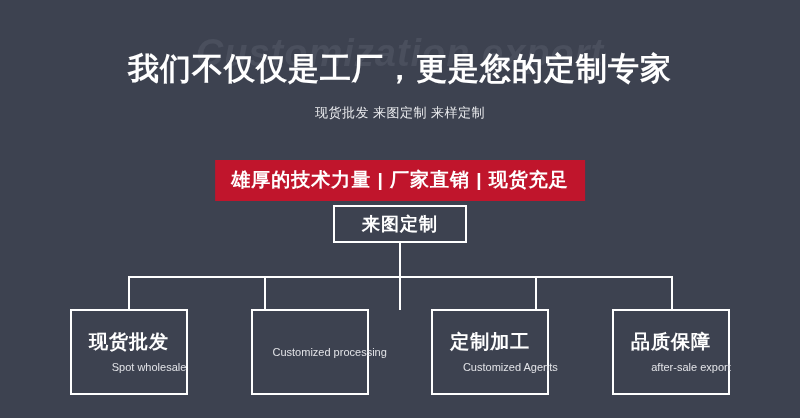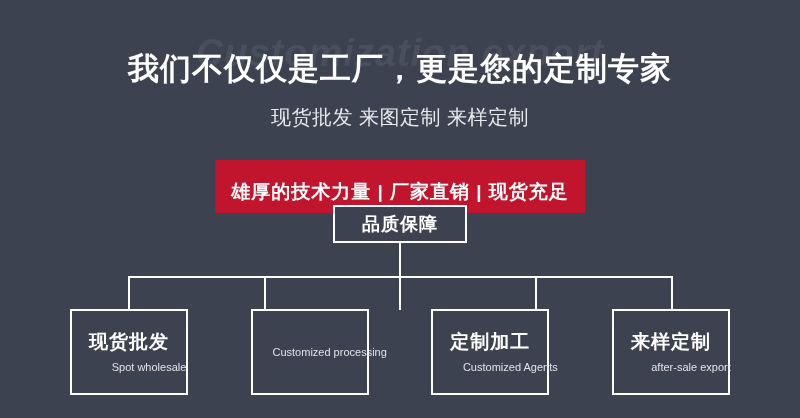--- a/index.html
+++ b/index.html
@@ -48,37 +48,37 @@
     letter-spacing: 1px;
     white-space: nowrap;
   }
 
   .subline {
     position: absolute;
     top: 104px;
     left: 0;
     width: 800px;
     text-align: center;
-    font-size: 20px;
+    font-size: 13px;
     color: #e8e9ec;
     letter-spacing: 0.5px;
     white-space: nowrap;
   }
 
   .redbar {
     position: absolute;
     top: 160px;
     left: 50%;
     transform: translateX(-50%);
     background: #c0152c;
     color: #ffffff;
     font-size: 19px;
     font-weight: bold;
     letter-spacing: 1px;
-    padding: 19px 16px 8px 16px;
+    padding: 7px 16px 8px 16px;
     white-space: nowrap;
     box-sizing: border-box;
   }
 
   
   .root-node {
     position: absolute;
     top: 205px;
     left: 50%;
     transform: translateX(-50%);
@@ -163,21 +163,21 @@
 <div class="stage">
 
   <div class="watermark">Customization export</div>
 
   <div class="headline">我们不仅仅是工厂，更是您的定制专家</div>
 
   <div class="subline">现货批发 来图定制 来样定制</div>
 
   <div class="redbar">雄厚的技术力量 | 厂家直销 | 现货充足</div>
 
-  <div class="root-node">品质保障</div>
+  <div class="root-node">来图定制</div>
 
   <div class="line v-trunk"></div>
   <div class="line h-bus"></div>
 
   <div class="line v-drop" style="left:128px;"></div>
   <div class="line v-drop" style="left:264px;"></div>
   <div class="line v-drop" style="left:399px;"></div>
   <div class="line v-drop" style="left:535px;"></div>
   <div class="line v-drop" style="left:671px;"></div>
 
@@ -187,18 +187,18 @@
       <div class="card-en">Spot wholesale</div>
     </div>
     <div class="card">
       <div class="card-en">Customized processing</div>
     </div>
     <div class="card">
       <div class="card-cn">定制加工</div>
       <div class="card-en">Customized Agents</div>
     </div>
     <div class="card">
-      <div class="card-cn">来样定制</div>
+      <div class="card-cn">品质保障</div>
       <div class="card-en">after-sale export</div>
     </div>
   </div>
 
 </div>
 
 </body></html>

